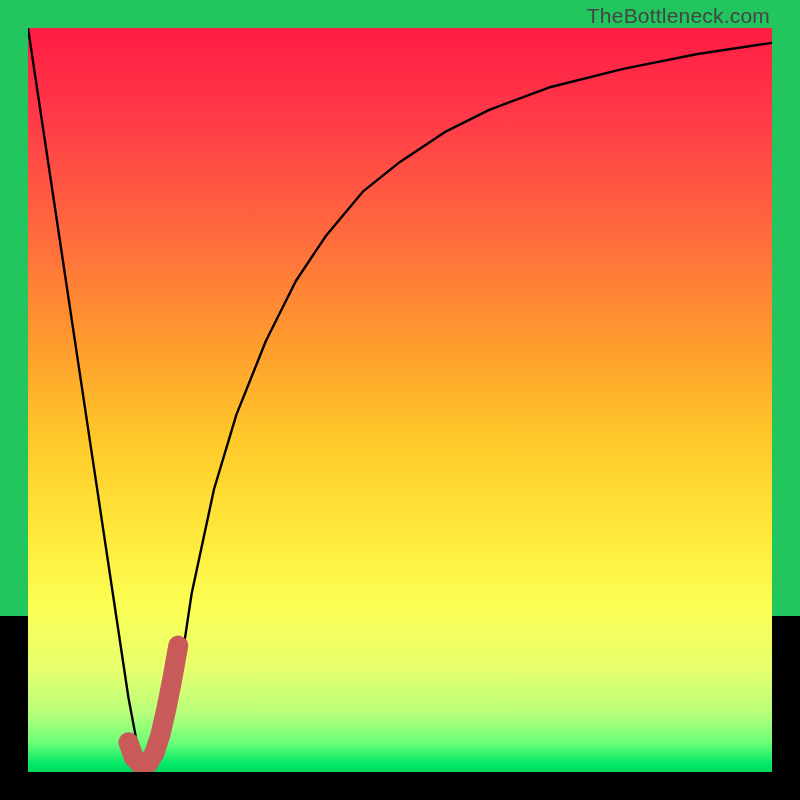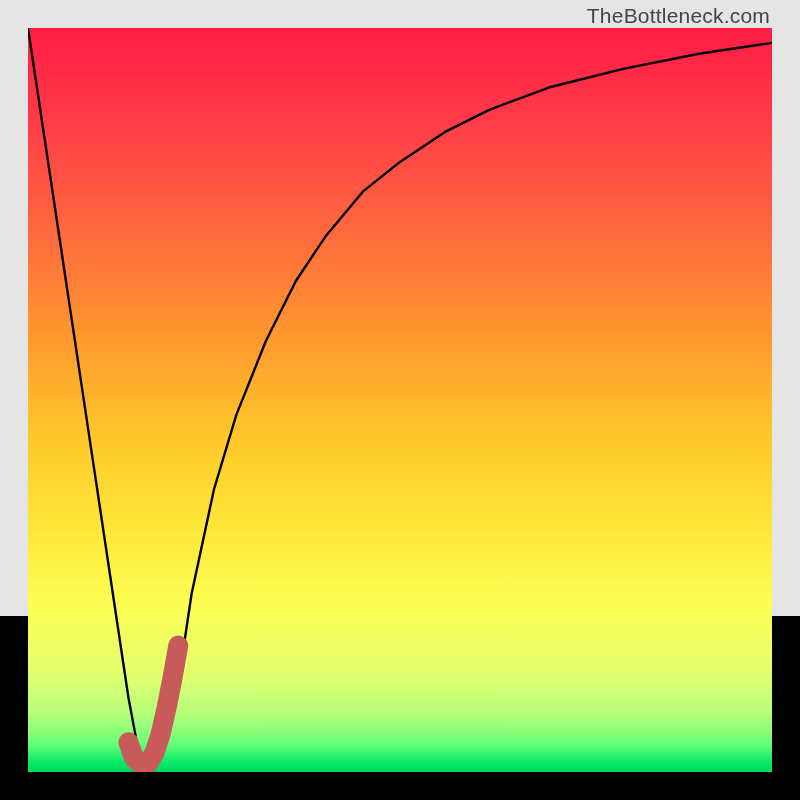--- a/index.html
+++ b/index.html
@@ -8,21 +8,21 @@
     width: 800px;
     height: 800px;
     overflow: hidden;
     background: #000;
     font-family: Arial, Helvetica, sans-serif;
   }
   .frame {
     position: relative;
     width: 800px;
     height: 616px;
-    background: #e5e5e5;
+    background: #22c55e;
   }
   .plot-area {
     position: absolute;
     left: 28px;
     top: 28px;
     width: 744px;
     height: 744px;
     overflow: hidden;
   }
   .gradient {

